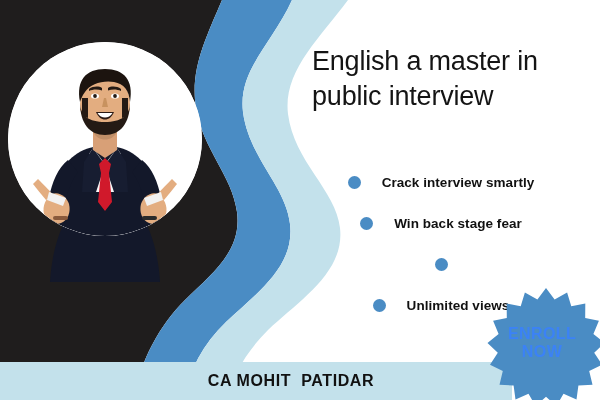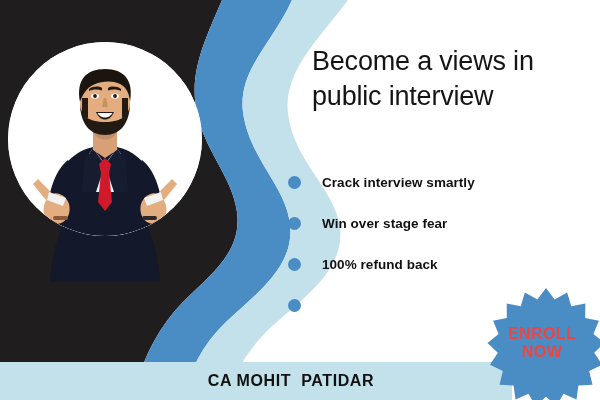--- a/index.html
+++ b/index.html
@@ -86,20 +86,21 @@
     top: 162px;
     width: 306px;
     margin: 0;
     padding: 0;
     list-style: none;
   }
   .bullet-item {
     display: flex;
     align-items: center;
     height: 41px;
+    justify-content: center;
   }
   .bullet-dot {
     flex: 0 0 auto;
     width: 13px;
     height: 13px;
     border-radius: 50%;
     background: #4a8cc4;
   }
   .bullet-label {
     margin-left: 21px;
@@ -158,21 +159,21 @@
     display: flex;
     flex-direction: column;
     align-items: center;
     justify-content: center;
     padding-right: 8px;
     padding-bottom: 6px;
     box-sizing: border-box;
     pointer-events: none;
   }
   .badge-line {
-    color: #ef4444;
+    color: #3b82f6;
     font-weight: bold;
     font-size: 16px;
     letter-spacing: 0.4px;
     line-height: 1.15;
   }
 </style>
 </head>
 <body>
 
 <div id="banner">
@@ -285,39 +286,39 @@
           <rect x="134" y="174" width="15" height="4" rx="2" fill="#2b2b2b"></rect>
 
           <path fill="#f2f2f2" d="M41,150 L58,156 L55,164 L39,158 Z"></path>
           <path fill="#f2f2f2" d="M153,150 L136,156 L139,164 L155,158 Z"></path>
         </g>
       </svg>
     </div>
   </div>
 
   <div id="headline">
-    <div>Become a views in</div>
+    <div>English a master in</div>
     <div>public interview</div>
   </div>
 
   <ul id="bullet-list">
     <li class="bullet-item">
       <span class="bullet-dot"></span>
       <span class="bullet-label">Crack interview smartly</span>
     </li>
     <li class="bullet-item">
       <span class="bullet-dot"></span>
-      <span class="bullet-label">Win over stage fear</span>
+      <span class="bullet-label">Win back stage fear</span>
     </li>
     <li class="bullet-item">
       <span class="bullet-dot"></span>
-      <span class="bullet-label">100% refund back</span>
     </li>
     <li class="bullet-item">
       <span class="bullet-dot"></span>
+      <span class="bullet-label">Unlimited views</span>
     </li>
   </ul>
 
   <div id="name-band"></div>
   <div id="name-text">CA MOHIT  PATIDAR</div>
 
   <div id="enroll-badge">
     <svg viewBox="0 0 120 120" xmlns="http://www.w3.org/2000/svg">
       <polygon fill="#4a8cc4" points="60,2 68.6,13.6 81.1,6.6 85.3,20.3 99.3,17.6 99.2,31.9
                        112.9,34.7 107.4,47.9 118.5,56.9 108.2,66.7 116,78.7

